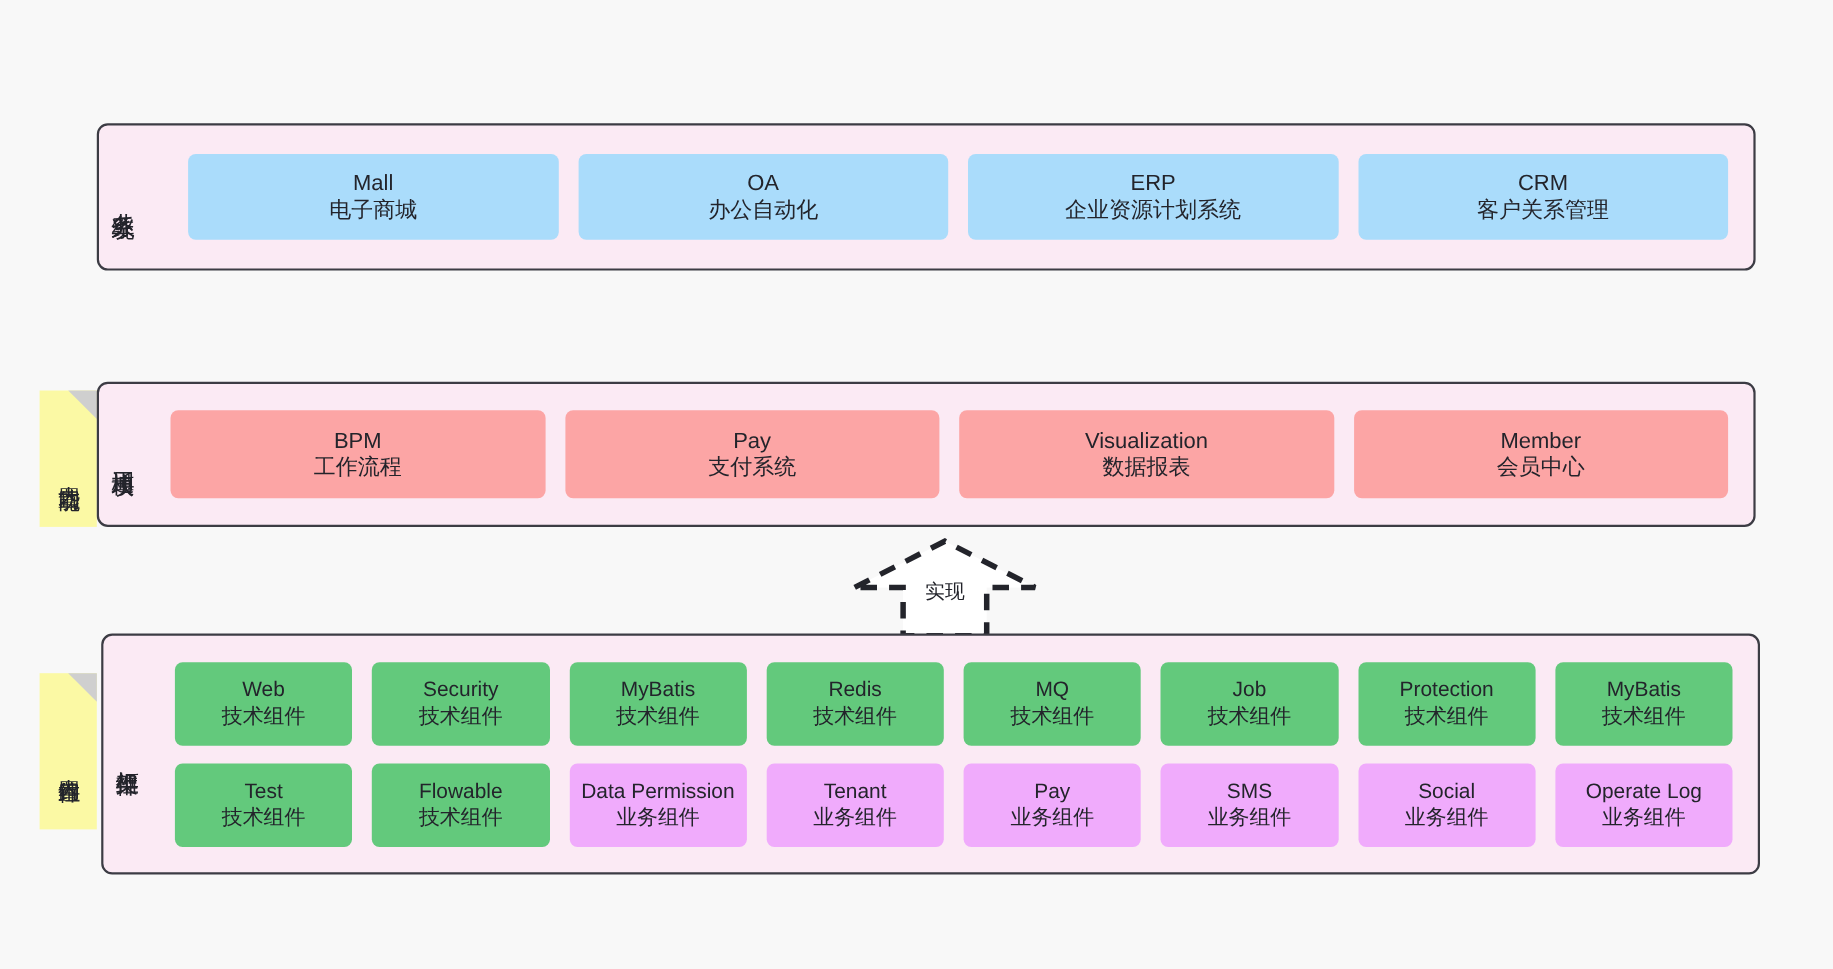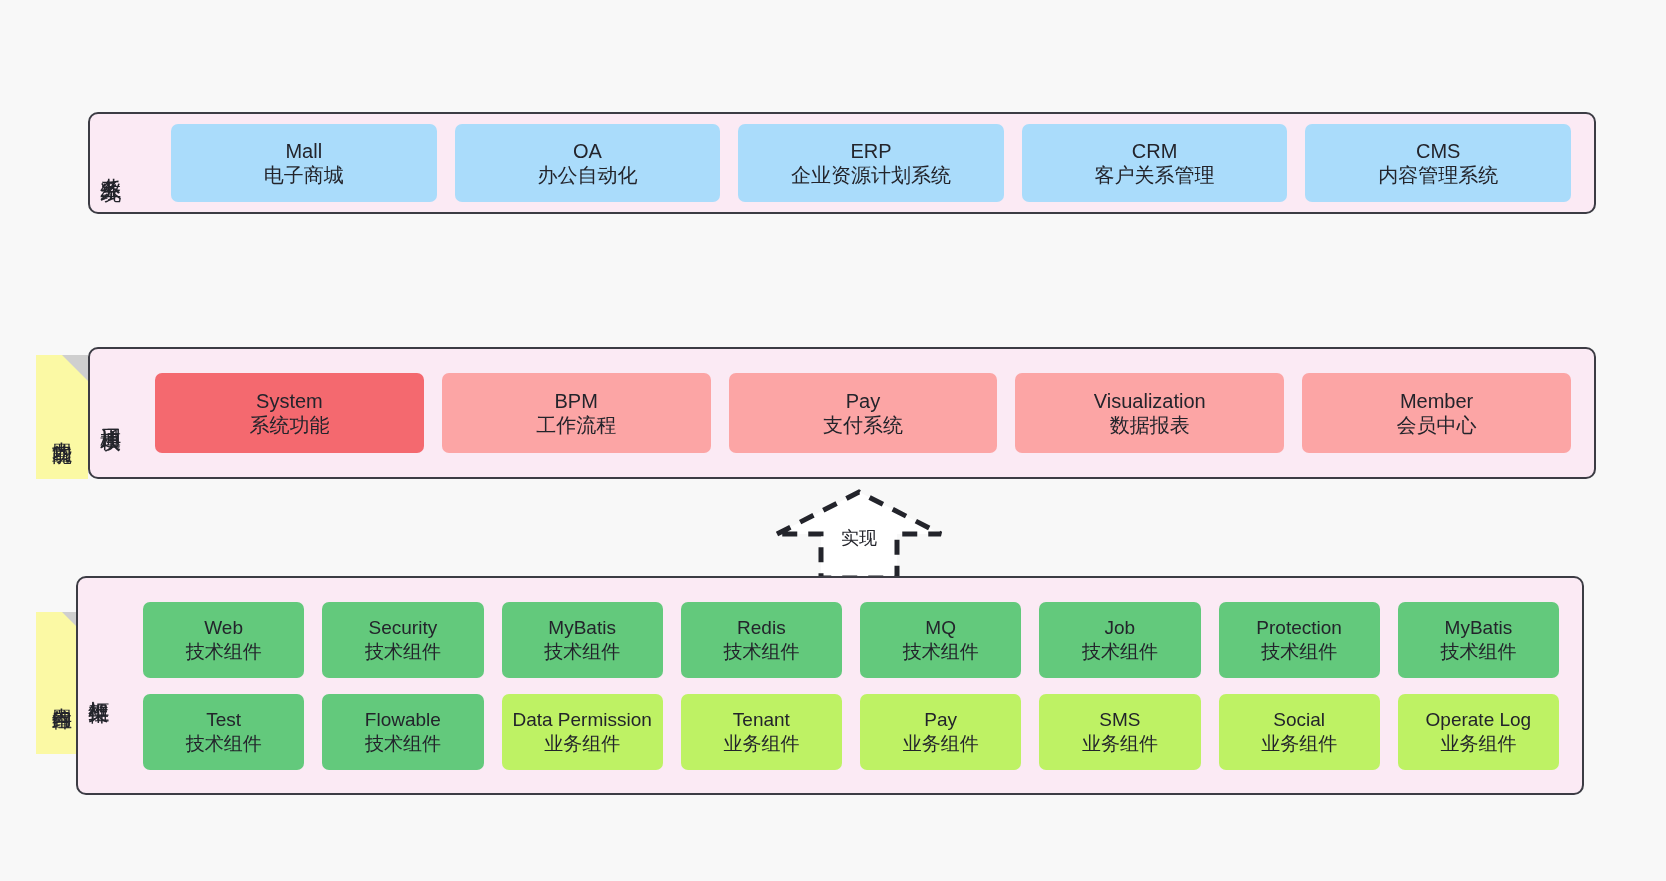--- a/index.html
+++ b/index.html
@@ -72,32 +72,32 @@
     text-align: center;
     color: #23242b;
     font-size: 20px;
     line-height: 1.22;
     padding: 6px 4px;
   }
   .card .en { white-space: normal; }
   .card .cn { white-space: nowrap; }
 
   
-  #layer-business { left: 88px; top: 112px; width: 1508px; height: 102px; gap: 16px; }
+  #layer-business { left: 88px; top: 112px; width: 1508px; height: 134px; gap: 16px; }
   #layer-business .card { height: 78px; background: #aadcfb; }
 
   #layer-common { left: 88px; top: 347px; width: 1508px; height: 132px; }
   #layer-common .card { height: 80px; }
   .card.red   { background: #f4696f; }
   .card.pink  { background: #fca5a5; }
 
-  #layer-framework { left: 76px; top: 576px; width: 1508px; height: 219px; }
+  #layer-framework { left: 92px; top: 576px; width: 1508px; height: 219px; }
   #layer-framework .card { height: 76px; }
   .card.green-dark  { background: #63c97c; }
-  .card.green-light { background: #bef264; }
+  .card.green-light { background: #f0abfc; }
   #layer-framework .card { font-size: 19px; }
 
   
   .note {
     position: absolute;
     background: #fbf9a4;
     color: #23242b;
     font-size: 20px;
     line-height: 1.14;
     display: flex;
@@ -161,46 +161,34 @@
             <span class="en">ERP</span>
             <span class="cn">企业资源计划系统</span>
           </div>
         </div>
         <div class="cell">
           <div class="card">
             <span class="en">CRM</span>
             <span class="cn">客户关系管理</span>
           </div>
         </div>
-        <div class="cell">
-          <div class="card">
-            <span class="en">CMS</span>
-            <span class="cn">内容管理系统</span>
-          </div>
-        </div>
       </div>
     </div>
   </div>
 
 
   <div class="note" id="note-common">
     <span class="fold"></span>
     <span>内置功能</span>
   </div>
 
   <div class="layer" id="layer-common">
     <div class="layer-title">通用模块</div>
     <div class="layer-body">
       <div class="row">
-        <div class="cell">
-          <div class="card red">
-            <span class="en">System</span>
-            <span class="cn">系统功能</span>
-          </div>
-        </div>
         <div class="cell">
           <div class="card pink">
             <span class="en">BPM</span>
             <span class="cn">工作流程</span>
           </div>
         </div>
         <div class="cell">
           <div class="card pink">
             <span class="en">Pay</span>
             <span class="cn">支付系统</span>

